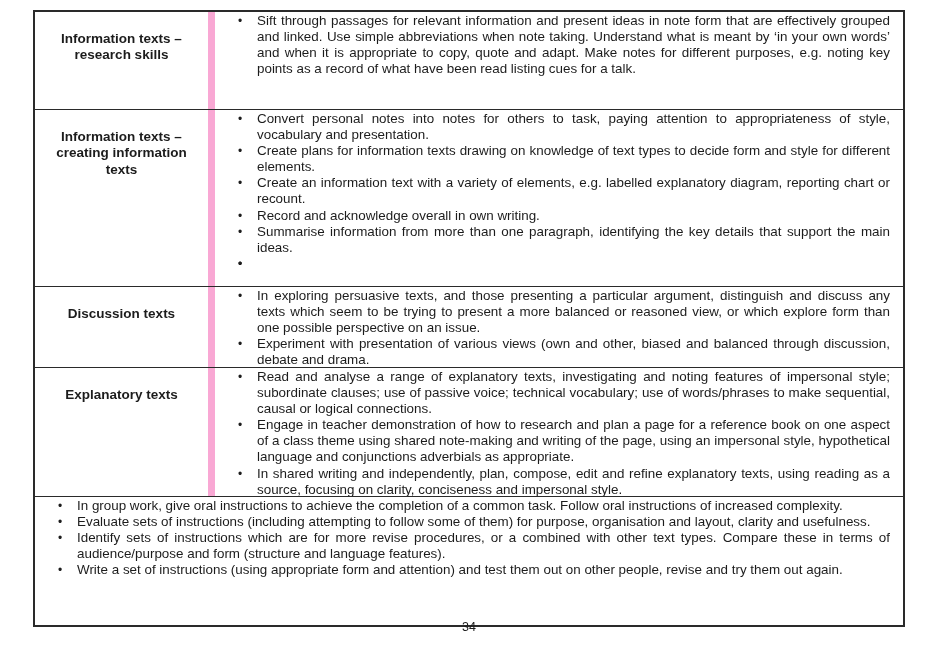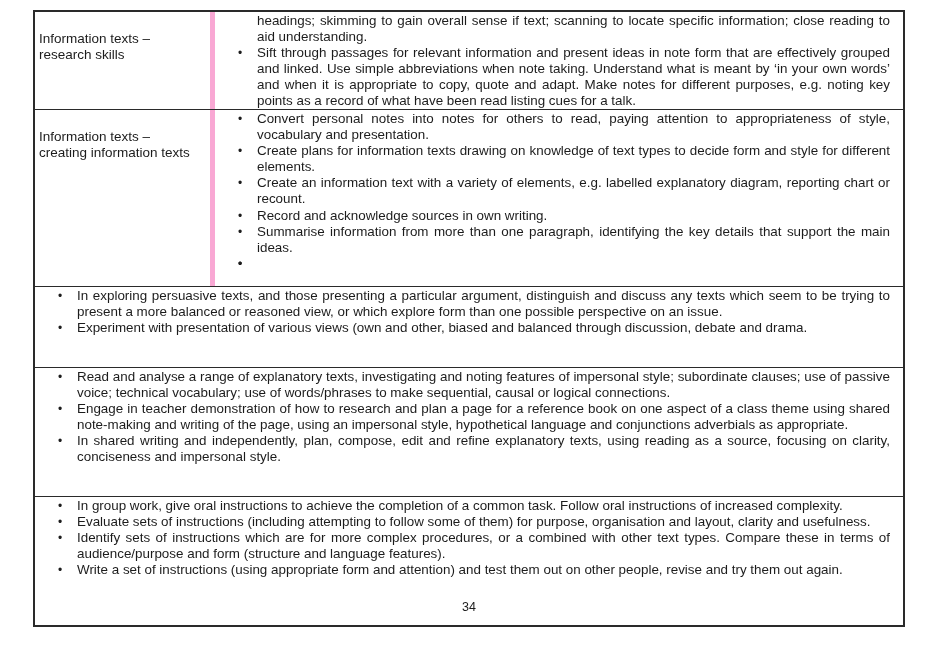--- a/index.html
+++ b/index.html
@@ -36,23 +36,24 @@
   }
   .row:last-child { border-bottom: none; }
   .row-1 { height: 98px; }
   .row-2 { height: 177px; }
   .row-3 { height: 81px; }
   .row-4 { height: 129px; }
   .row-5 { height: 128px; }
   .header-cell {
     width: 180px;
     flex: 0 0 180px;
-    border-right: 5px solid #f9a8d4;
+    border-right: 7px solid #f9a8d4;
     box-sizing: border-box;
-    font-weight: normal;
+    text-align: center;
+    font-weight: bold;
     font-size: 13.5px;
     line-height: 16.5px;
     padding: 2px 4px 0 4px;
     white-space: pre-line;
   }
   .content-cell {
     flex: 1 1 auto;
     box-sizing: border-box;
     padding: 1px 13px 0 0;
     font-size: 13.4px;
@@ -65,97 +66,100 @@
   }
   .item .marker {
     position: absolute;
     left: 23px;
     top: 0;
     font-size: 12px;
   }
   .page-number {
     position: absolute;
     left: 33px;
-    top: 600px;
+    top: 620px;
     width: 872px;
     text-align: center;
     font-size: 12.5px;
   }
 </style>
 </head>
 <body>
 
 <div class="page">
   <div class="doc-table">
 
     <div class="row row-1">
       <div class="header-cell">
         <span>Information texts –
 research skills</span>
       </div>
       <div class="content-cell">
         <div class="item">
-          <span class="text">headings; skimming to gain overall sense if text; scanning to locate specific information; close reading to aid understanding.</span>
-        </div>
-        <div class="item">
           <span class="marker">•</span>
           <span class="text">Sift through passages for relevant information and present ideas in note form that are effectively grouped and linked. Use simple abbreviations when note taking. Understand what is meant by ‘in your own words’ and when it is appropriate to copy, quote and adapt. Make notes for different purposes, e.g. noting key points as a record of what have been read listing cues for a talk.</span>
         </div>
       </div>
     </div>
 
     <div class="row row-2">
       <div class="header-cell">
         <span>Information texts –
 creating information texts</span>
       </div>
       <div class="content-cell">
         <div class="item">
           <span class="marker">•</span>
-          <span class="text">Convert personal notes into notes for others to read, paying attention to appropriateness of style, vocabulary and presentation.</span>
+          <span class="text">Convert personal notes into notes for others to task, paying attention to appropriateness of style, vocabulary and presentation.</span>
         </div>
         <div class="item">
           <span class="marker">•</span>
           <span class="text">Create plans for information texts drawing on knowledge of text types to decide form and style for different elements.</span>
         </div>
         <div class="item">
           <span class="marker">•</span>
           <span class="text">Create an information text with a variety of elements, e.g. labelled explanatory diagram, reporting chart or recount.</span>
         </div>
         <div class="item">
           <span class="marker">•</span>
-          <span class="text">Record and acknowledge sources in own writing.</span>
+          <span class="text">Record and acknowledge overall in own writing.</span>
         </div>
         <div class="item">
           <span class="marker">•</span>
           <span class="text">Summarise information from more than one paragraph, identifying the key details that support the main ideas.</span>
         </div>
         <div class="item">
           <span class="marker">•</span>
         </div>
         <div class="item">
           <span class="marker">•</span>
         </div>
       </div>
     </div>
 
     <div class="row row-3">
+      <div class="header-cell">
+        <span>Discussion texts</span>
+      </div>
       <div class="content-cell">
         <div class="item">
           <span class="marker">•</span>
           <span class="text">In exploring persuasive texts, and those presenting a particular argument, distinguish and discuss any texts which seem to be trying to present a more balanced or reasoned view, or which explore form than one possible perspective on an issue.</span>
         </div>
         <div class="item">
           <span class="marker">•</span>
           <span class="text">Experiment with presentation of various views (own and other, biased and balanced through discussion, debate and drama.</span>
         </div>
       </div>
     </div>
 
     <div class="row row-4">
+      <div class="header-cell">
+        <span>Explanatory texts</span>
+      </div>
       <div class="content-cell">
         <div class="item">
           <span class="marker">•</span>
           <span class="text">Read and analyse a range of explanatory texts, investigating and noting features of impersonal style; subordinate clauses; use of passive voice; technical vocabulary; use of words/phrases to make sequential, causal or logical connections.</span>
         </div>
         <div class="item">
           <span class="marker">•</span>
           <span class="text">Engage in teacher demonstration of how to research and plan a page for a reference book on one aspect of a class theme using shared note-making and writing of the page, using an impersonal style, hypothetical language and conjunctions adverbials as appropriate.</span>
         </div>
         <div class="item">
@@ -170,21 +174,21 @@
         <div class="item">
           <span class="marker">•</span>
           <span class="text">In group work, give oral instructions to achieve the completion of a common task. Follow oral instructions of increased complexity.</span>
         </div>
         <div class="item">
           <span class="marker">•</span>
           <span class="text">Evaluate sets of instructions (including attempting to follow some of them) for purpose, organisation and layout, clarity and usefulness.</span>
         </div>
         <div class="item">
           <span class="marker">•</span>
-          <span class="text">Identify sets of instructions which are for more complex procedures, or a combined with other text types. Compare these in terms of audience/purpose and form (structure and language features).</span>
+          <span class="text">Identify sets of instructions which are for more revise procedures, or a combined with other text types. Compare these in terms of audience/purpose and form (structure and language features).</span>
         </div>
         <div class="item">
           <span class="marker">•</span>
           <span class="text">Write a set of instructions (using appropriate form and attention) and test them out on other people, revise and try them out again.</span>
         </div>
       </div>
     </div>
 
   </div>
 

